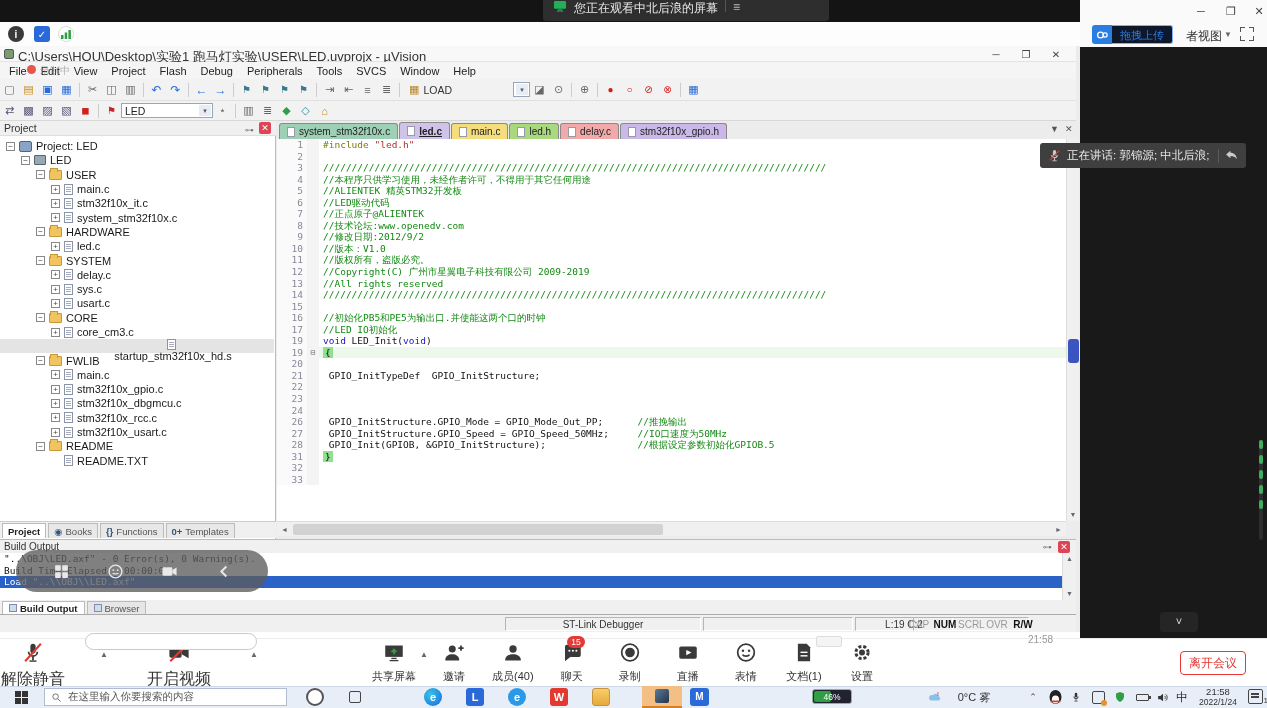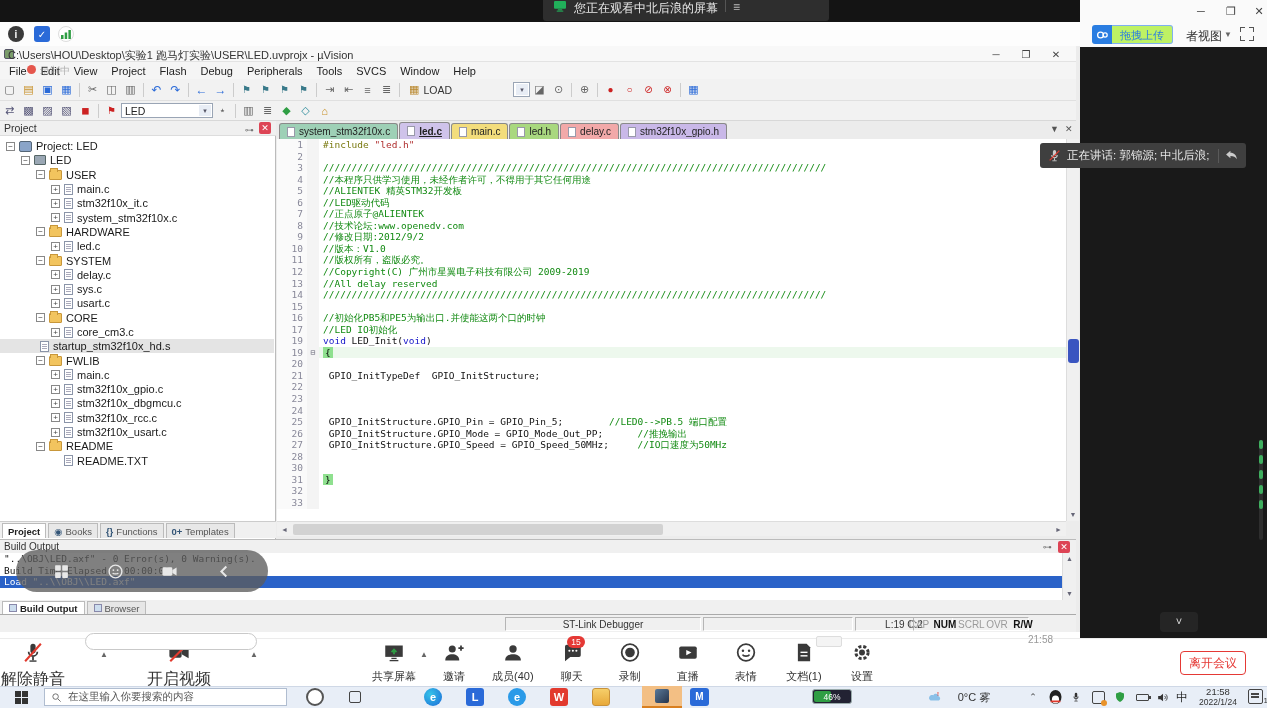--- a/index.html
+++ b/index.html
@@ -13,38 +13,38 @@
     display:flex;gap:7px;padding:0 10px;color:#e8e8e8;font-size:12px}
   #banner svg{width:14px;height:12px;fill:#21b05a}
   #banner .sep{width:1px;height:12px;background:#555}
   #banner .ham{color:#bbb;font-size:12px;letter-spacing:-1px}
   
   #sbtop{left:1080px;top:0;width:187px;height:47px;background:#fafafa}
   .winctl{top:4px;width:22px;height:15px;text-align:center;color:#444;font-size:11px;line-height:15px;cursor:default}
   #upl{left:1092px;top:25px;height:19px;display:flex;align-items:center}
   #upl .logo{width:20px;height:19px;background:#2a7de1;border-radius:3px 0 0 3px;display:flex;align-items:center;justify-content:center}
   #upl .logo svg{width:13px;height:10px;fill:none;stroke:#fff;stroke-width:2}
-  #upl .lbl{height:19px;line-height:18px;padding:0 8px;background:#bef264;border:1px solid #7fb0f0;border-left:none;
+  #upl .lbl{height:19px;line-height:18px;padding:0 8px;background:#0f172a;border:1px solid #7fb0f0;border-left:none;
     border-radius:0 3px 3px 0;color:#2a7de1;font-size:11px}
   #viewsel{left:1186px;top:28px;font-size:12px;color:#333}
   #viewcaret{left:1224px;top:30px;font-size:8px;color:#666}
   #fsicon{left:1240px;top:27px;width:14px;height:14px}
   #fsicon i{position:absolute;width:5px;height:5px;border:1.6px solid #555}
   #fsicon i:nth-child(1){left:0;top:0;border-right:none;border-bottom:none}
   #fsicon i:nth-child(2){right:0;top:0;border-left:none;border-bottom:none}
   #fsicon i:nth-child(3){left:0;bottom:0;border-right:none;border-top:none}
   #fsicon i:nth-child(4){right:0;bottom:0;border-left:none;border-top:none}
   
   #screen{left:0;top:22px;width:1080px;height:616px;background:#ececec}
   #bstrip{left:0;top:22px;width:1080px;height:24px;background:#fdfdfd}
   .bsi{top:26px;width:16px;height:16px;border-radius:8px;display:flex;align-items:center;justify-content:center;
     font-size:10px;color:#fff;font-weight:bold}
   
   #uvtitle{left:0;top:46px;width:1076px;height:16px;background:#f8f8f8;border-bottom:1px solid #e3e3e3}
-  #uvtitle .txt{position:absolute;left:8px;top:2px;font-size:11px;color:#333;white-space:nowrap}
+  #uvtitle .txt{position:absolute;left:18px;top:2px;font-size:13px;color:#333;white-space:nowrap}
   #uvtitle .appico{position:absolute;left:4px;top:3px;width:10px;height:10px;background:#7a9c6a;border:1px solid #556;border-radius:2px}
   .uvctl{top:48px;width:24px;height:13px;text-align:center;font-size:10px;color:#444;line-height:13px}
   #uvmenu{left:0;top:62px;width:1076px;height:17px;background:#f5f5f5;display:flex;align-items:center;padding-left:2px}
   #uvmenu .mi{padding:0 7px;font-size:11px;color:#222}
   #recdot{left:27px;top:65px;width:9px;height:9px;border-radius:50%;background:#e23a2e;opacity:.85}
   #rectxt{left:40px;top:64px;font-size:10px;color:#777;opacity:.55}
   .tbrow{left:0;width:1076px;background:#f2f2f2;display:flex;align-items:center}
   #tb1{top:79px;height:22px;border-bottom:1px solid #e0e0e0}
   #tb2{top:101px;height:20px;border-bottom:1px solid #d8d8d8}
   .tbi{width:17px;height:16px;margin:0 1px;display:flex;align-items:center;justify-content:center;
@@ -409,21 +409,21 @@
       <div class="trow" style="padding-left: 36px;">
         <span class="tbox">−</span>
         <span class="tico ico-folder"></span>
         <span>CORE</span>
       </div>
       <div class="trow" style="padding-left: 51px;">
         <span class="tbox">+</span>
         <span class="tico ico-file"></span>
         <span>core_cm3.c</span>
       </div>
-      <div class="trow sel" style="padding-left: 27px;">
+      <div class="trow sel" style="padding-left: 72px; flex-direction: column;">
         <span style="width: 13px;"></span>
         <span class="tico ico-file"></span>
         <span>startup_stm32f10x_hd.s</span>
       </div>
       <div class="trow" style="padding-left: 36px;">
         <span class="tbox">−</span>
         <span class="tico ico-folder"></span>
         <span>FWLIB</span>
       </div>
       <div class="trow" style="padding-left: 51px;">
@@ -516,37 +516,35 @@
       <div class="crow"><span class="lnum">3</span><span class="fold"></span><span class="ltext"><span class="cm">////////////////////////////////////////////////////////////////////////////////////////</span></span></div>
       <div class="crow"><span class="lnum">4</span><span class="fold"></span><span class="ltext"><span class="cm">//本程序只供学习使用，未经作者许可，不得用于其它任何用途</span></span></div>
       <div class="crow"><span class="lnum">5</span><span class="fold"></span><span class="ltext"><span class="cm">//ALIENTEK 精英STM32开发板</span></span></div>
       <div class="crow"><span class="lnum">6</span><span class="fold"></span><span class="ltext"><span class="cm">//LED驱动代码</span></span></div>
       <div class="crow"><span class="lnum">7</span><span class="fold"></span><span class="ltext"><span class="cm">//正点原子@ALIENTEK</span></span></div>
       <div class="crow"><span class="lnum">8</span><span class="fold"></span><span class="ltext"><span class="cm">//技术论坛:www.openedv.com</span></span></div>
       <div class="crow"><span class="lnum">9</span><span class="fold"></span><span class="ltext"><span class="cm">//修改日期:2012/9/2</span></span></div>
       <div class="crow"><span class="lnum">10</span><span class="fold"></span><span class="ltext"><span class="cm">//版本：V1.0</span></span></div>
       <div class="crow"><span class="lnum">11</span><span class="fold"></span><span class="ltext"><span class="cm">//版权所有，盗版必究。</span></span></div>
       <div class="crow"><span class="lnum">12</span><span class="fold"></span><span class="ltext"><span class="cm">//Copyright(C) 广州市星翼电子科技有限公司 2009-2019</span></span></div>
-      <div class="crow"><span class="lnum">13</span><span class="fold"></span><span class="ltext"><span class="cm">//All delay reserved</span></span></div>
+      <div class="crow"><span class="lnum">13</span><span class="fold"></span><span class="ltext"><span class="cm">//All rights reserved</span></span></div>
       <div class="crow"><span class="lnum">14</span><span class="fold"></span><span class="ltext"><span class="cm">////////////////////////////////////////////////////////////////////////////////////////</span></span></div>
       <div class="crow"><span class="lnum">15</span><span class="fold"></span><span class="ltext"></span></div>
       <div class="crow"><span class="lnum">16</span><span class="fold"></span><span class="ltext"><span class="cm">//初始化PB5和PE5为输出口.并使能这两个口的时钟</span></span></div>
       <div class="crow"><span class="lnum">17</span><span class="fold"></span><span class="ltext"><span class="cm">//LED IO初始化</span></span></div>
       <div class="crow"><span class="lnum">19</span><span class="fold"></span><span class="ltext"><span class="kw">void</span><span class="tx"> LED_Init(</span><span class="kw">void</span><span class="tx">)</span></span></div>
       <div class="crow hlrow"><span class="lnum">19</span><span class="fold">⊟</span><span class="ltext"><span class="brace">{</span></span></div>
       <div class="crow"><span class="lnum">20</span><span class="fold"></span><span class="ltext"></span></div>
       <div class="crow"><span class="lnum">21</span><span class="fold"></span><span class="ltext"><span class="tx"> GPIO_InitTypeDef  GPIO_InitStructure;</span></span></div>
       <div class="crow"><span class="lnum">22</span><span class="fold"></span><span class="ltext"></span></div>
       <div class="crow"><span class="lnum">23</span><span class="fold"></span></div>
       <div class="crow"><span class="lnum">24</span><span class="fold"></span><span class="ltext"></span></div>
-      <div class="crow"><span class="lnum">25</span><span class="fold"></span><span class="ltext"><span class="tx"> GPIO_InitStructure.GPIO_Pin = GPIO_Pin_5;        </span><span class="cm">//LED0--&gt;PB.5 端口配置</span></span></div>
       <div class="crow"><span class="lnum">26</span><span class="fold"></span><span class="ltext"><span class="tx"> GPIO_InitStructure.GPIO_Mode = GPIO_Mode_Out_PP;      </span><span class="cm">//推挽输出</span></span></div>
       <div class="crow"><span class="lnum">27</span><span class="fold"></span><span class="ltext"><span class="tx"> GPIO_InitStructure.GPIO_Speed = GPIO_Speed_50MHz;     </span><span class="cm">//IO口速度为50MHz</span></span></div>
-      <div class="crow"><span class="lnum">28</span><span class="fold"></span></div>
-      <div class="crow"><span class="lnum">30</span><span class="fold"></span><span class="ltext"></span></div>
+      <div class="crow"><span class="lnum">28</span><span class="fold"></span><span class="ltext"><span class="tx"> GPIO_Init(GPIOB, &amp;GPIO_InitStructure);                </span><span class="cm">//根据设定参数初始化GPIOB.5</span></span></div>
       <div class="crow"><span class="lnum">31</span><span class="fold"></span><span class="ltext"><span class="brace">}</span></span></div>
       <div class="crow"><span class="lnum">32</span><span class="fold"></span><span class="ltext"></span></div>
       <div class="crow"><span class="lnum">33</span><span class="fold"></span><span class="ltext"></span></div>
     </div>
   <div id="vscroll" class="abs">
     <div class="ar">▲</div>
     <div id="vthumb"></div>
     <div class="ar b">▼</div>
   </div>
   <div id="hscroll" class="abs">

